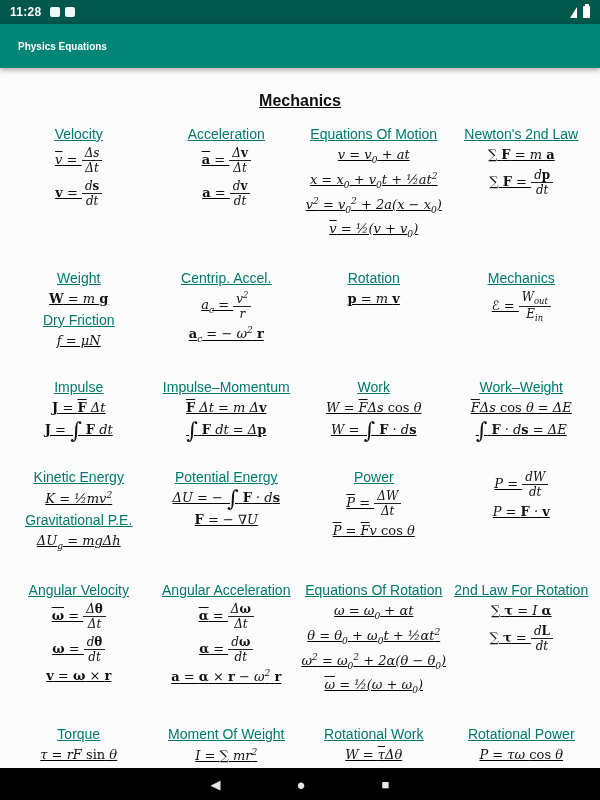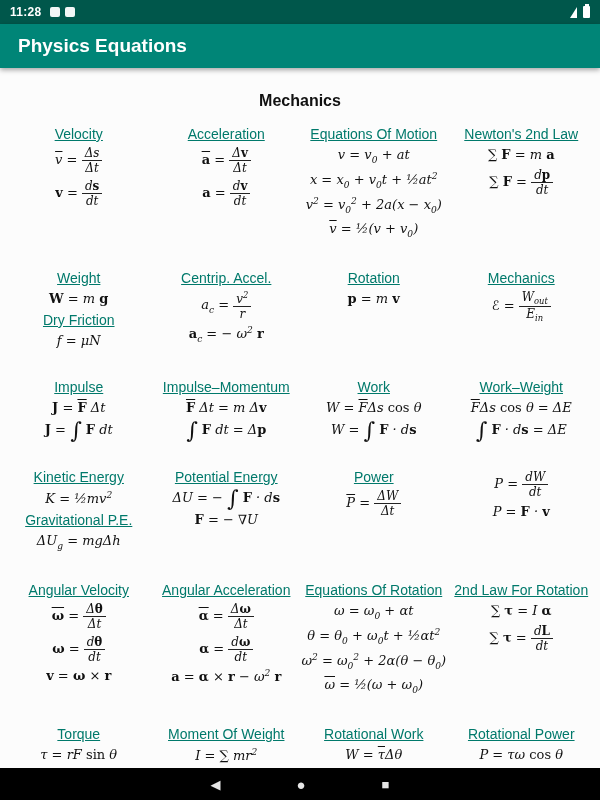--- a/index.html
+++ b/index.html
@@ -46,29 +46,30 @@
     width: 4px; height: 2px; background: #fff;
   }
 
   
   .app-bar {
     height: 44px; flex: 0 0 44px;
     background: var(--app-bar, #008577);
     color: #fff;
     display: flex; align-items: center;
     padding: 0 18px;
-    font-size: 19px; font-weight: bold;
+    font-size: 10px; font-weight: bold;
     box-shadow: 0 2px 5px rgba(0,0,0,.35);
     position: relative; z-index: 2;
   }
 
   
   .content {
     flex: 1 1 auto; overflow: hidden;
     background: var(--background, #fcfcfc);
+    text-decoration: underline;
   }
   .heading {
     text-align: center;
     font-size: 16px; font-weight: bold;
     color: #111;
     margin: 24px 0 14px 0;
   }
   .grid {
     display: grid;
     grid-template-columns: repeat(4, 1fr);
@@ -237,20 +238,21 @@
           <div class="gtitle">Potential Energy</div>
           <div class="eq">ΔU = − <span class="in">∫</span> <b>F</b> · d<b>s</b></div>
           <div class="eq"><b>F</b> = − ∇U</div>
         </div>
         <div class="cell">
           <div class="gtitle">Power</div>
           <div class="eq"><span class="ov">P</span> = <span class="fr">
               <span class="nu">ΔW</span>
               <span class="de">Δt</span>
             </span></div>
+          <div class="eq"><span class="ov">P</span> = <span class="ov">F</span>v <span class="rm">cos</span> θ</div>
         </div>
         <div class="cell">
           <div class="eq">P = <span class="fr">
               <span class="nu">dW</span>
               <span class="de">dt</span>
             </span></div>
           <div class="eq">P = <b>F</b> · <b>v</b></div>
         </div>
         <div class="cell">
           <div class="gtitle">Angular Velocity</div>

